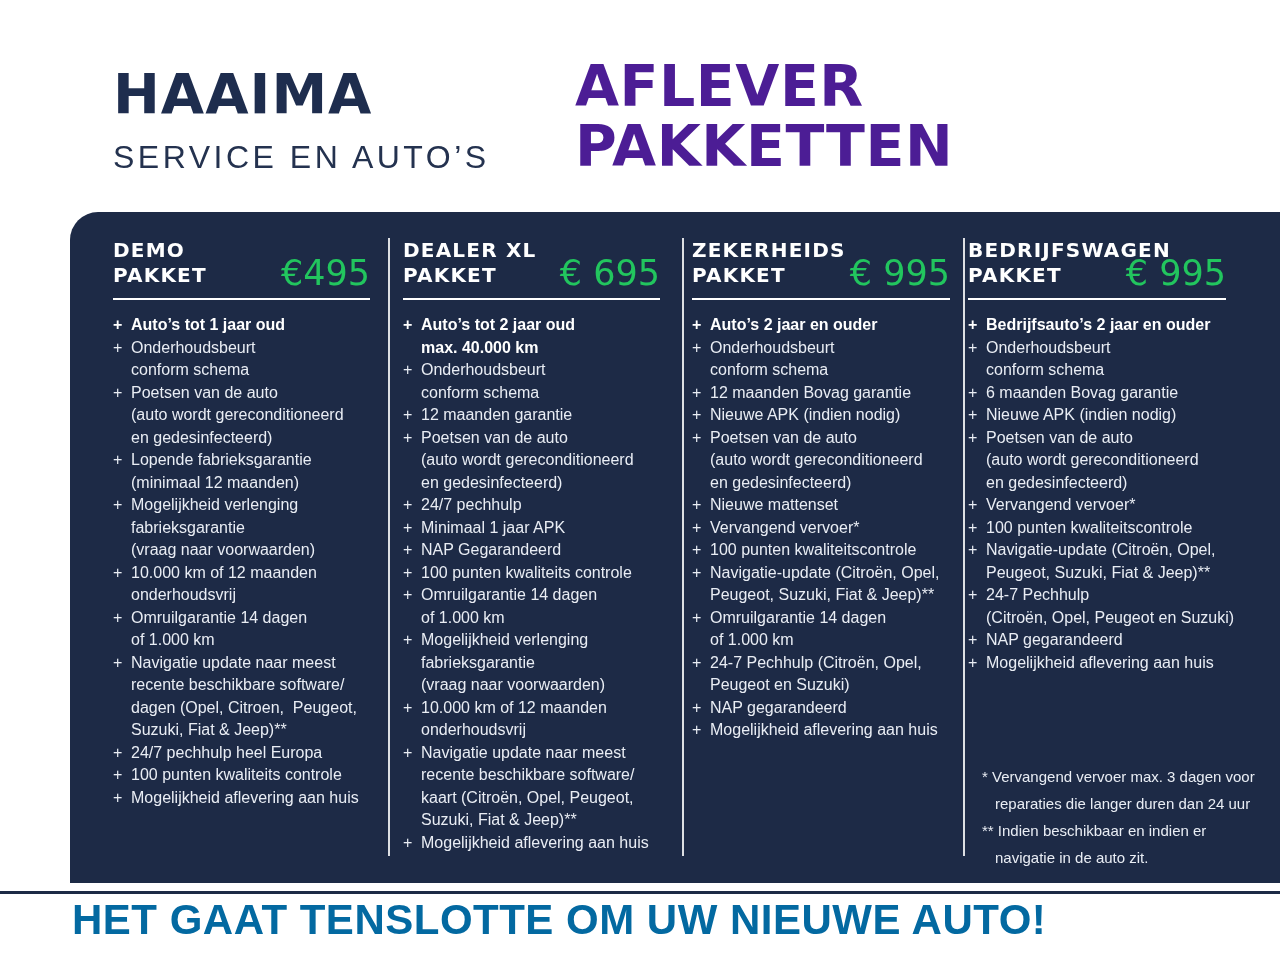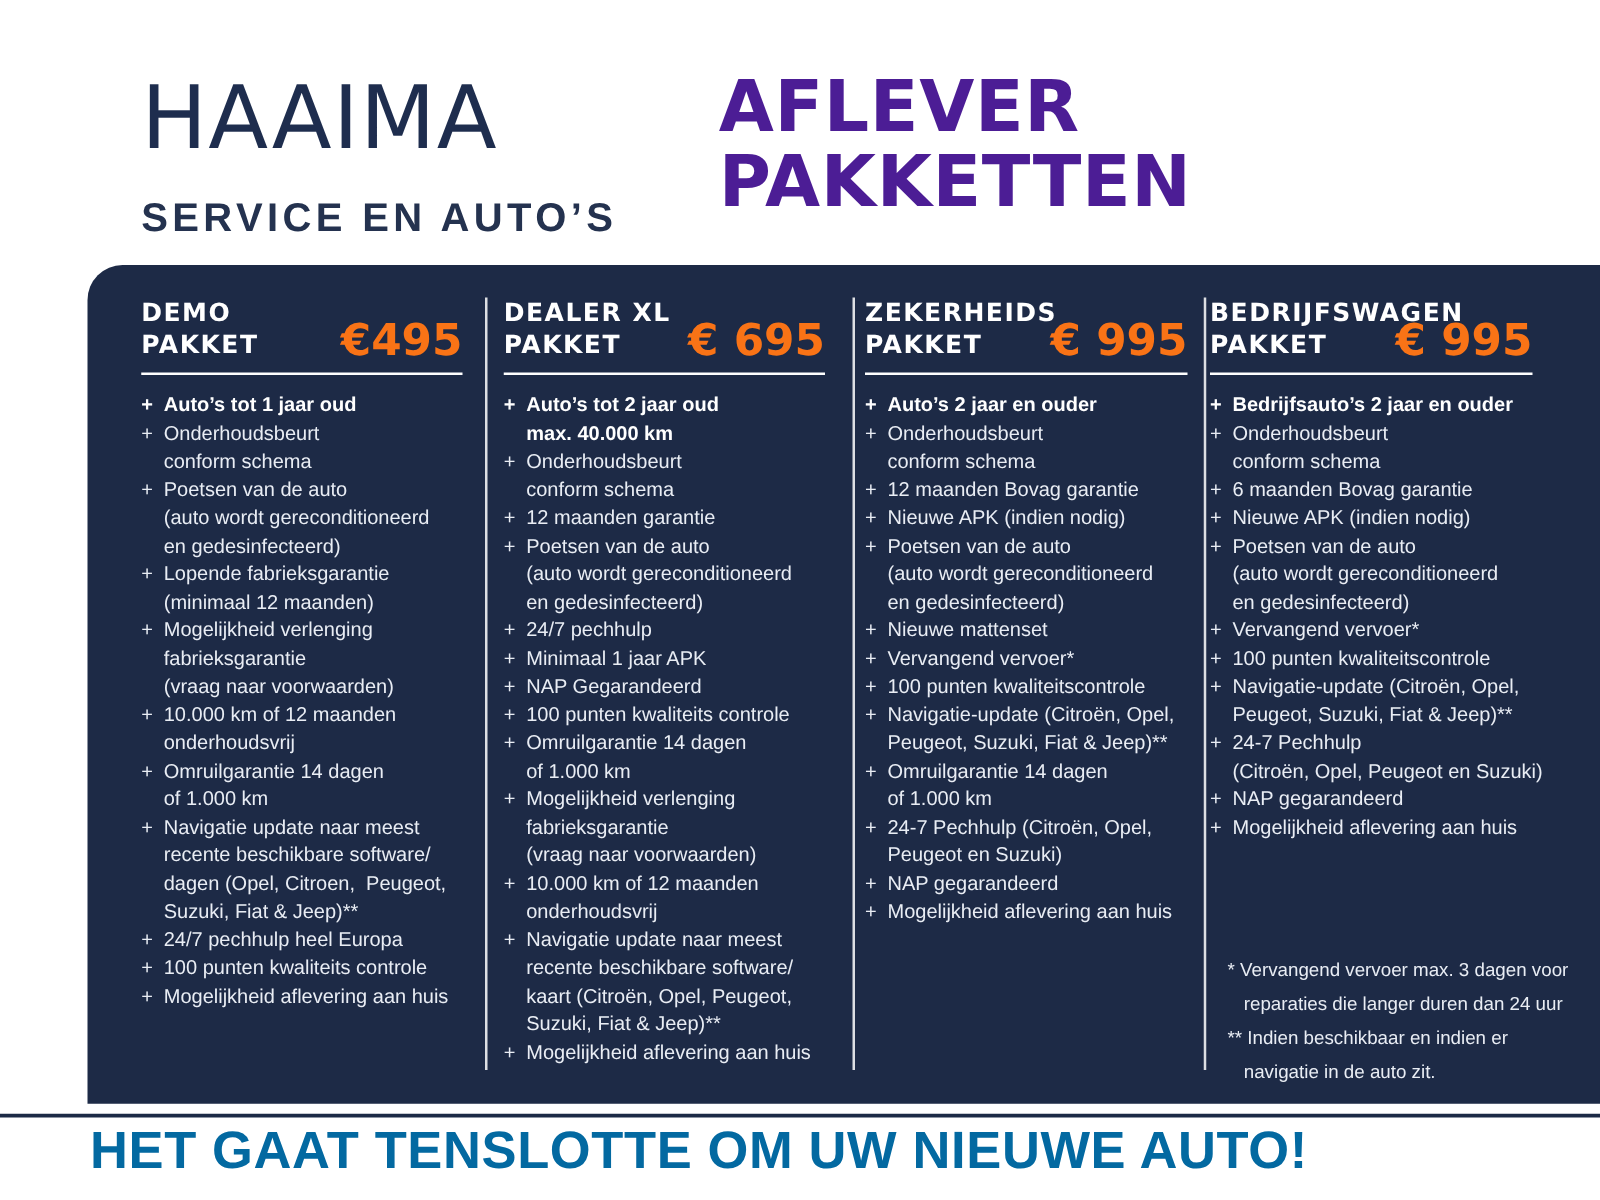--- a/index.html
+++ b/index.html
@@ -4,27 +4,26 @@
 <style>
   html,body{margin:0;padding:0;}
   body{
     width:1280px;height:960px;background:#ffffff;
     font-family:"Liberation Sans",sans-serif;
     position:relative;overflow:hidden;
   }
   
   .brand{position:absolute;left:113px;top:50px;color:#1e2d4e;}
   .brand-name{
-    font-family:"DejaVu Sans",sans-serif;font-weight:normal;
-    font-size:70px;line-height:88px;letter-spacing:1px;
+    font-family:"DejaVu Sans",sans-serif;font-weight:bold;
+    font-size:56px;line-height:88px;letter-spacing:1px;
   }
   .brand-sub{
-    font-size:32px;line-height:36px;letter-spacing:3.5px;margin-top:18px;
+    font-size:32px;line-height:36px;letter-spacing:3.5px;margin-top:1px;
     color:#24324f;
-    font-weight:bold;
   }
   .page-title{
     position:absolute;left:575px;top:56px;color:#4c1d95;
     font-family:"DejaVu Sans",sans-serif;font-weight:bold;
     font-size:57px;line-height:60px;letter-spacing:0.5px;
   }
   
   .panel{
     position:absolute;left:70px;top:212px;width:1210px;height:671px;
     background:#1d2a46;border-radius:28px 0 0 0;
@@ -35,22 +34,22 @@
   }
   .package-column{position:absolute;top:26px;color:#ffffff;}
   .pkg-header{position:relative;height:50px;}
   .pkg-name{
     font-family:"DejaVu Sans",sans-serif;font-weight:bold;
     font-size:20px;line-height:25px;letter-spacing:1.2px;color:#ffffff;
   }
   .pkg-name span{display:block;white-space:pre;}
   .pkg-price{
     position:absolute;right:0;bottom:-3px;
-    font-family:"DejaVu Sans",sans-serif;font-weight:bold;
-    font-size:35px;line-height:35px;white-space:pre;color:#f97316;
+    font-family:"DejaVu Sans",sans-serif;font-weight:normal;
+    font-size:35px;line-height:35px;white-space:pre;color:#22c55e;
   }
   .pkg-underline{margin-top:10px;height:2px;background:#ffffff;}
   .pkg-list{margin-top:14px;}
   .pkg-item{
     position:relative;padding-left:18px;
     font-size:16px;line-height:22.5px;color:#e9edf4;
   }
   .pkg-item.bold{font-weight:bold;color:#ffffff;}
   .plus-marker{position:absolute;left:0;top:0;}
   .item-line{display:block;white-space:pre;}

